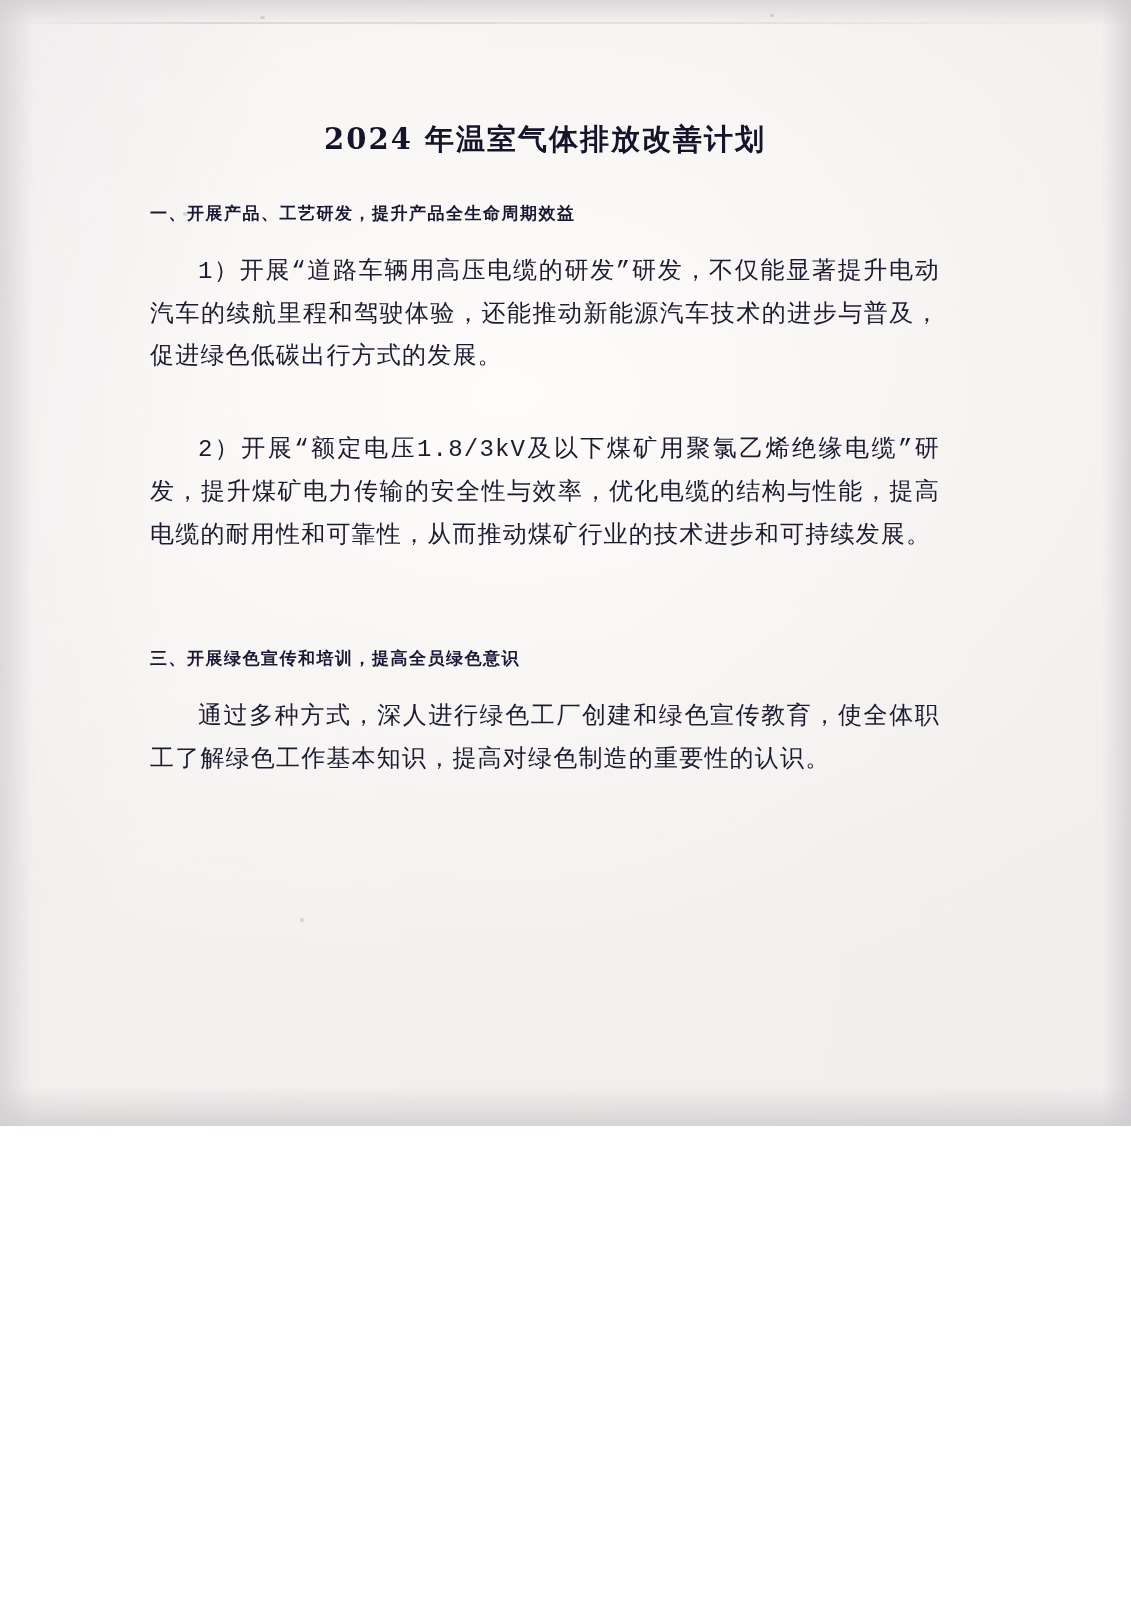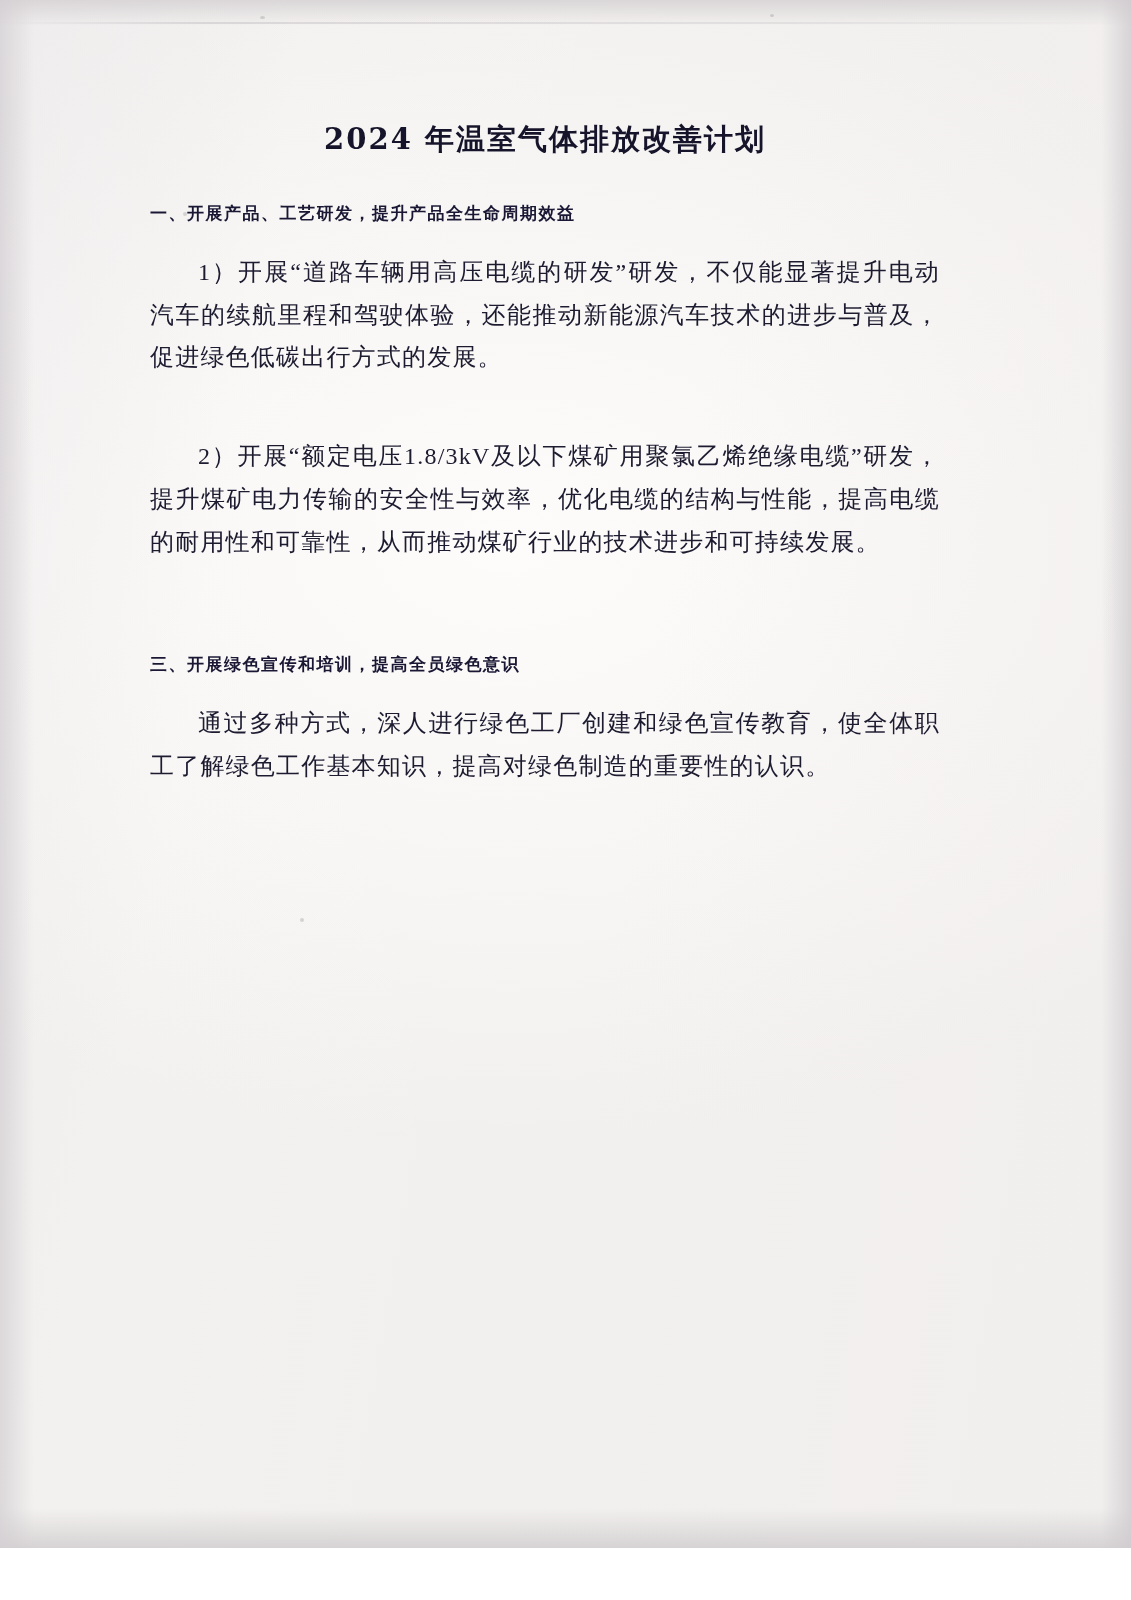--- a/index.html
+++ b/index.html
@@ -13,21 +13,21 @@
     font-family: "DejaVu Serif", serif;
     overflow: hidden;
   }
 
   
   #page-sheet {
     position: absolute;
     left: 0;
     top: 0;
     width: 1131px;
-    height: 1548px;
+    height: 1126px;
     background:
       radial-gradient(ellipse 900px 600px at 45% 35%, #fdfcfa 0%, #f8f6f4 55%, #f2f0ee 100%);
   }
 
   
   .paper-tint {
     position: absolute;
     inset: 0;
     background:
       linear-gradient(100deg, rgba(236,233,236,0.55) 0%, rgba(252,251,251,0.1) 22%, rgba(255,255,255,0) 55%, rgba(240,237,238,0.45) 100%);
@@ -91,24 +91,24 @@
     margin: 0 0 26px 0;
     color: #191733;
     font-family: "DejaVu Serif", serif;
   }
 
   .para {
     font-size: 24px;
     line-height: 1.78;
     letter-spacing: 1.2px;
     text-indent: 2em;
-    margin: 12px 0 30px 0;
+    margin: 6px 0 30px 0;
     text-align: justify;
     color: #1d1b30;
-    font-family: Liberation Serif, serif;
+    font-family: Liberation Mono, monospace;
   }
 
   .gap-lg { height: 30px; }
   .gap-md { height: 14px; }
 
   
   .speck {
     position: absolute;
     background: rgba(150,146,150,0.35);
     border-radius: 50%;

